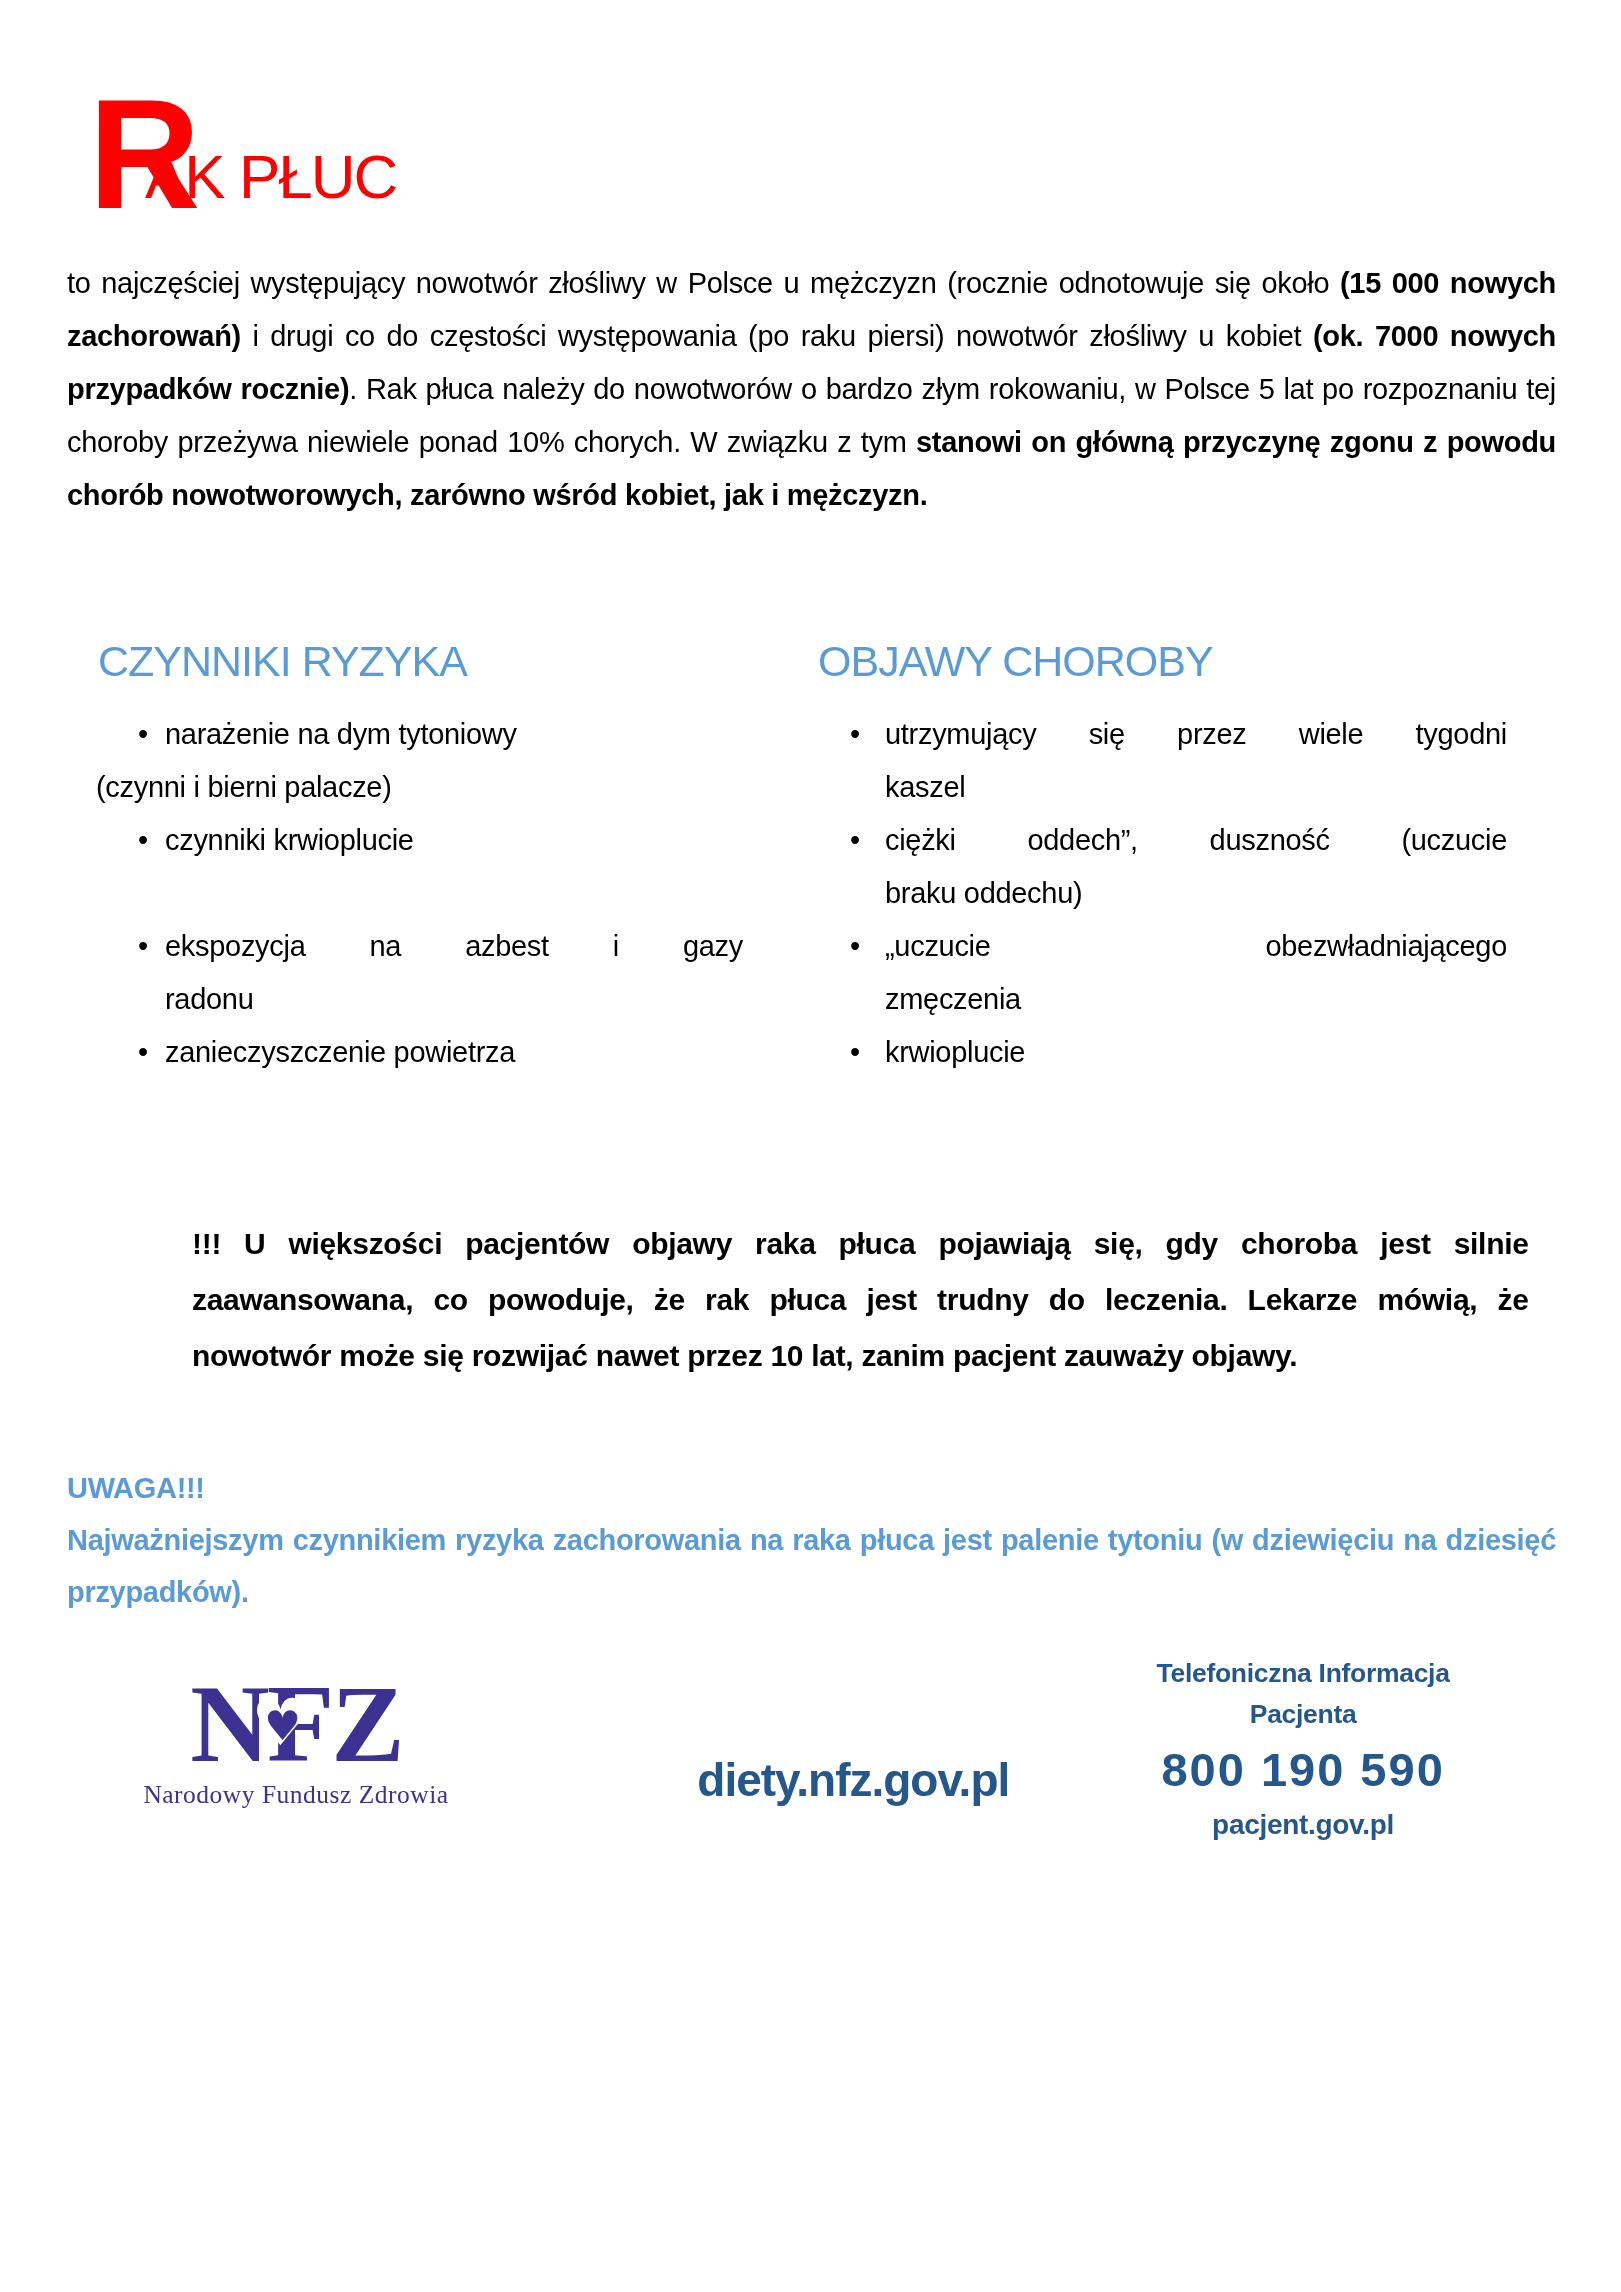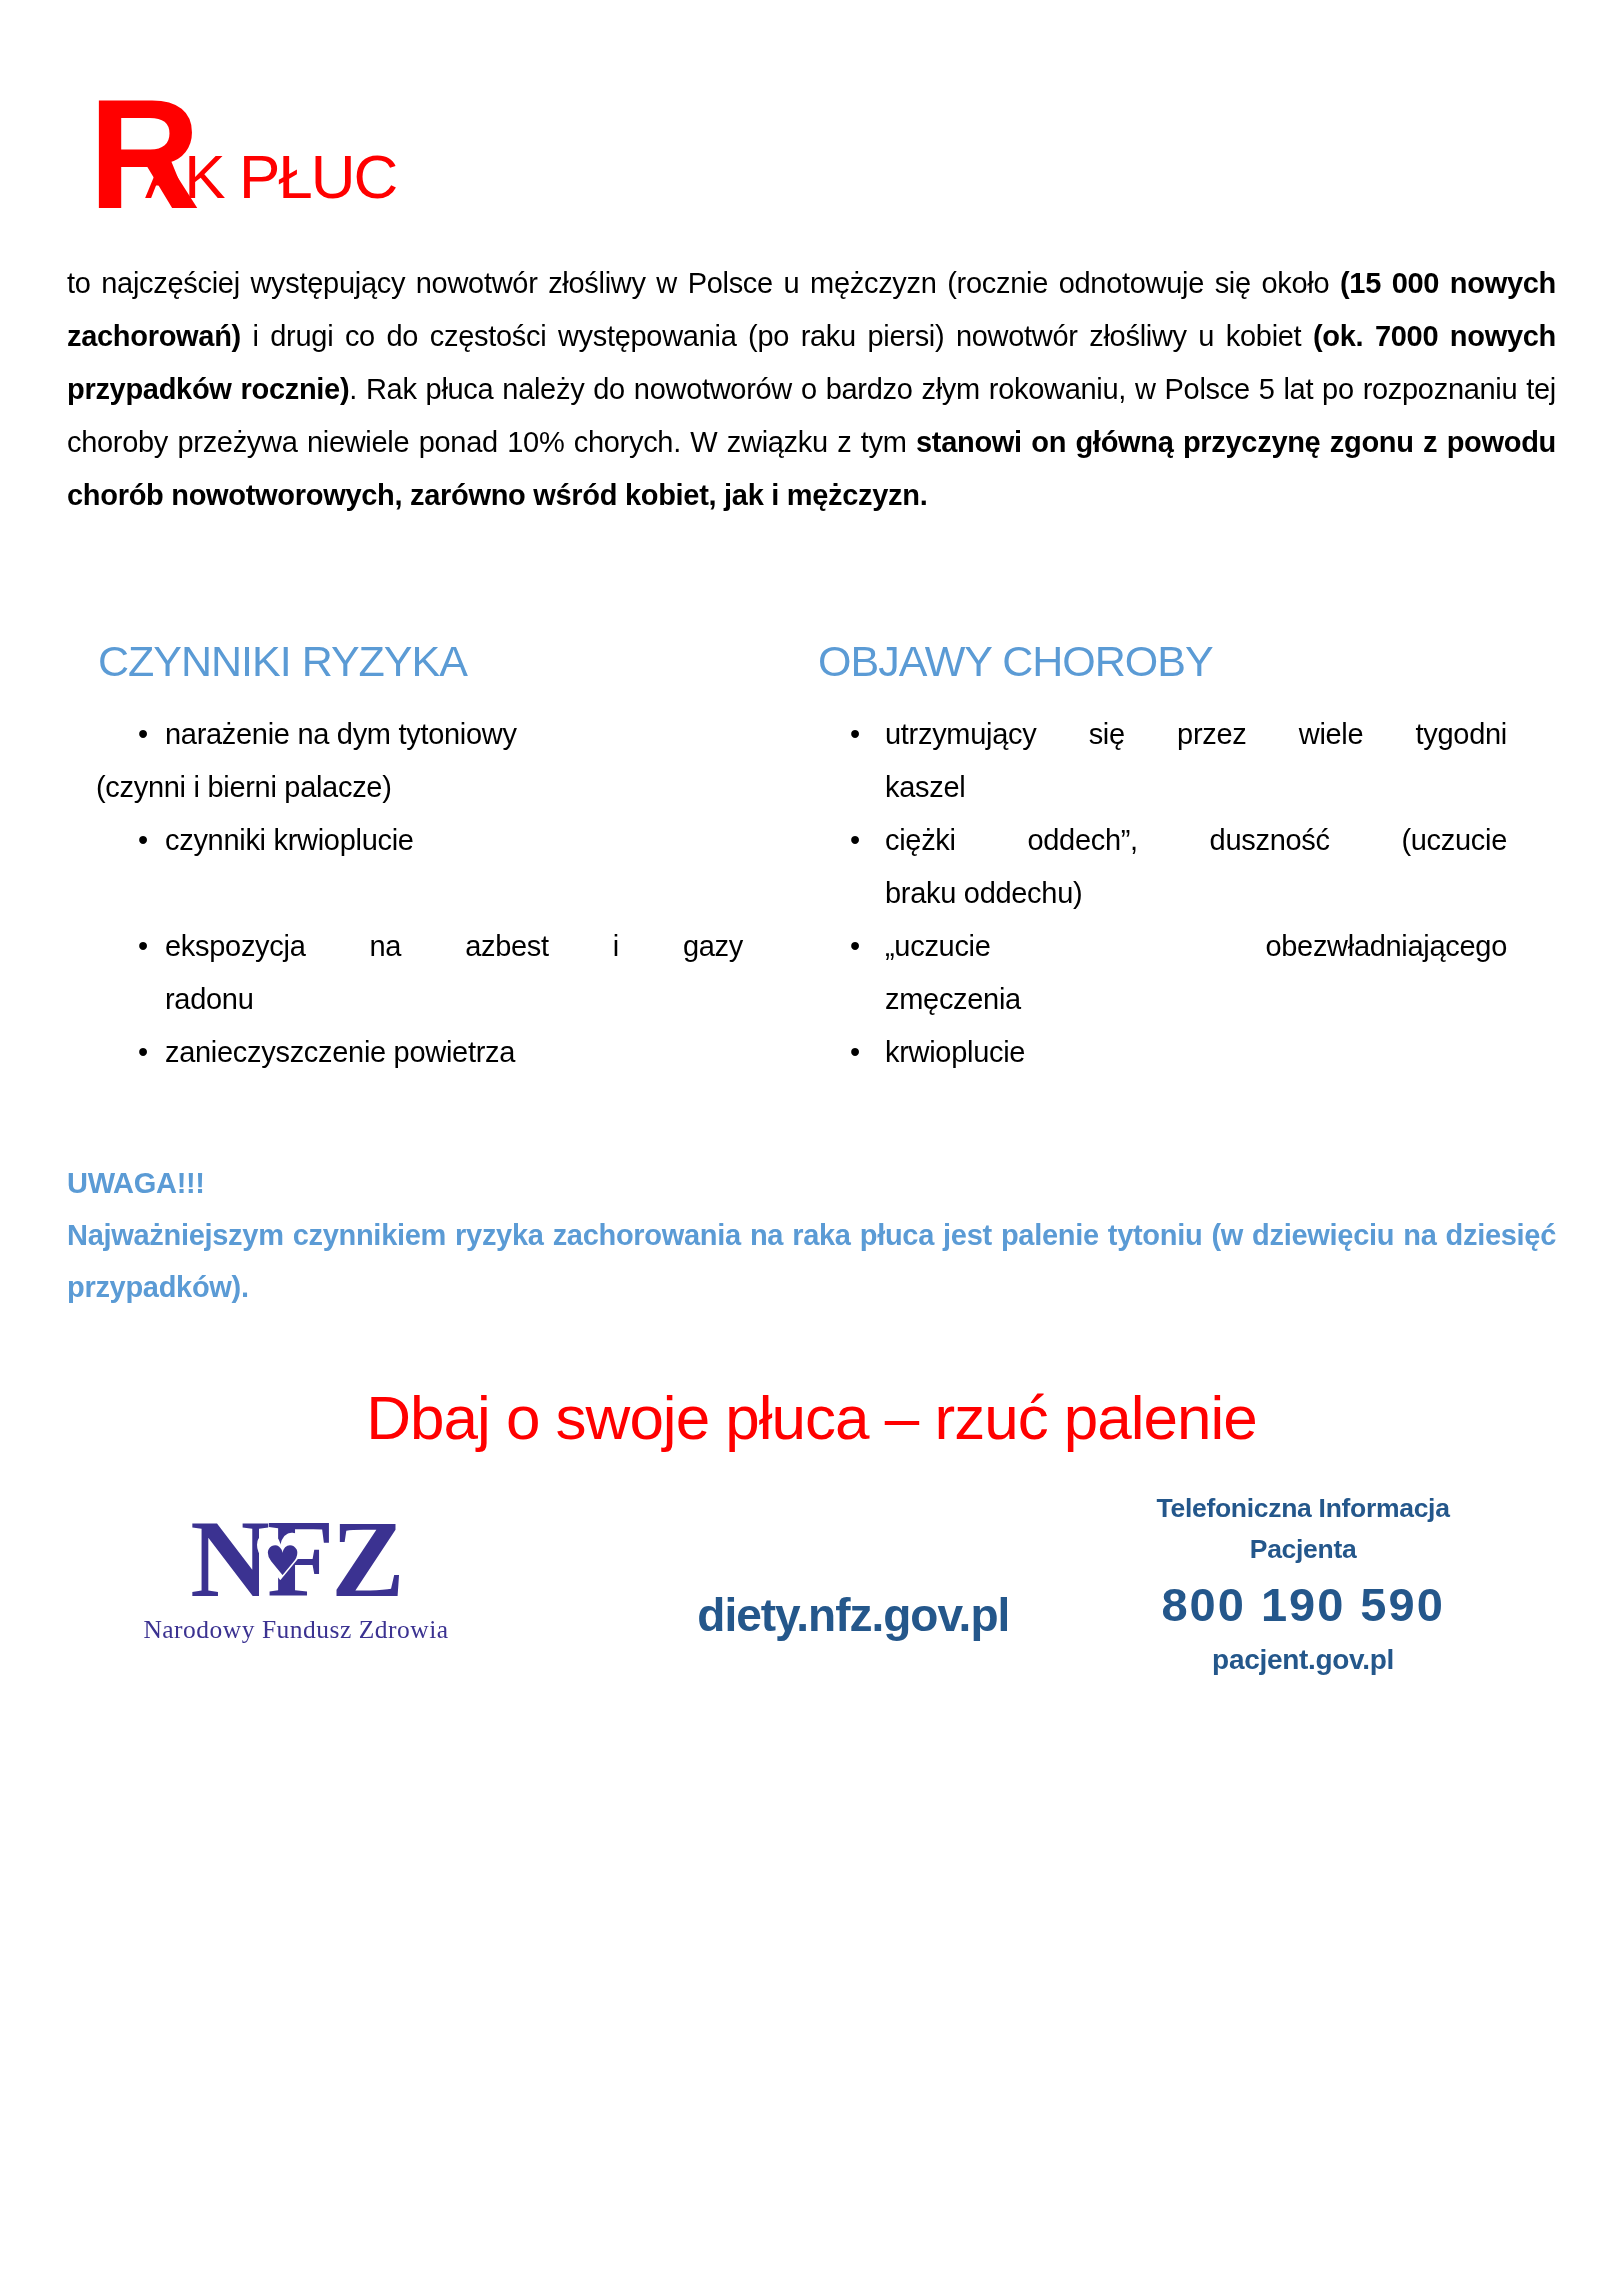--- a/index.html
+++ b/index.html
@@ -178,27 +178,27 @@
       </div>
       <div class="cont">zmęczenia</div>
 
       <div class="li">
         <span class="bl">•</span>
         <span class="txt">krwioplucie</span>
       </div>
     </div>
   </div>
 
+  <p class="warning">!!! U większości pacjentów objawy raka płuca pojawiają się, gdy choroba jest silnie zaawansowana, co powoduje, że rak płuca jest trudny do leczenia. Lekarze mówią, że nowotwór może się rozwijać nawet przez 10 lat, zanim pacjent zauważy objawy.</p>
 
   <div class="notice">
     <div class="notice-title">UWAGA!!!</div>
     <div class="notice-body">Najważniejszym czynnikiem ryzyka zachorowania na raka płuca jest palenie tytoniu (w dziewięciu na dziesięć przypadków).</div>
   </div>
 
-  <div class="cta">Dbaj o swoje płuca – rzuć palenie</div>
 
   <div class="footer">
     <div class="footer-logo">
       <span class="nfz"><span>NFZ</span><span class="heart-outline">♥</span><span class="heart-fill">♥</span></span>
       <div class="nfz-sub">Narodowy Fundusz Zdrowia</div>
     </div>
 
     <div class="footer-site">diety.nfz.gov.pl</div>
 
     <div class="footer-phone">

